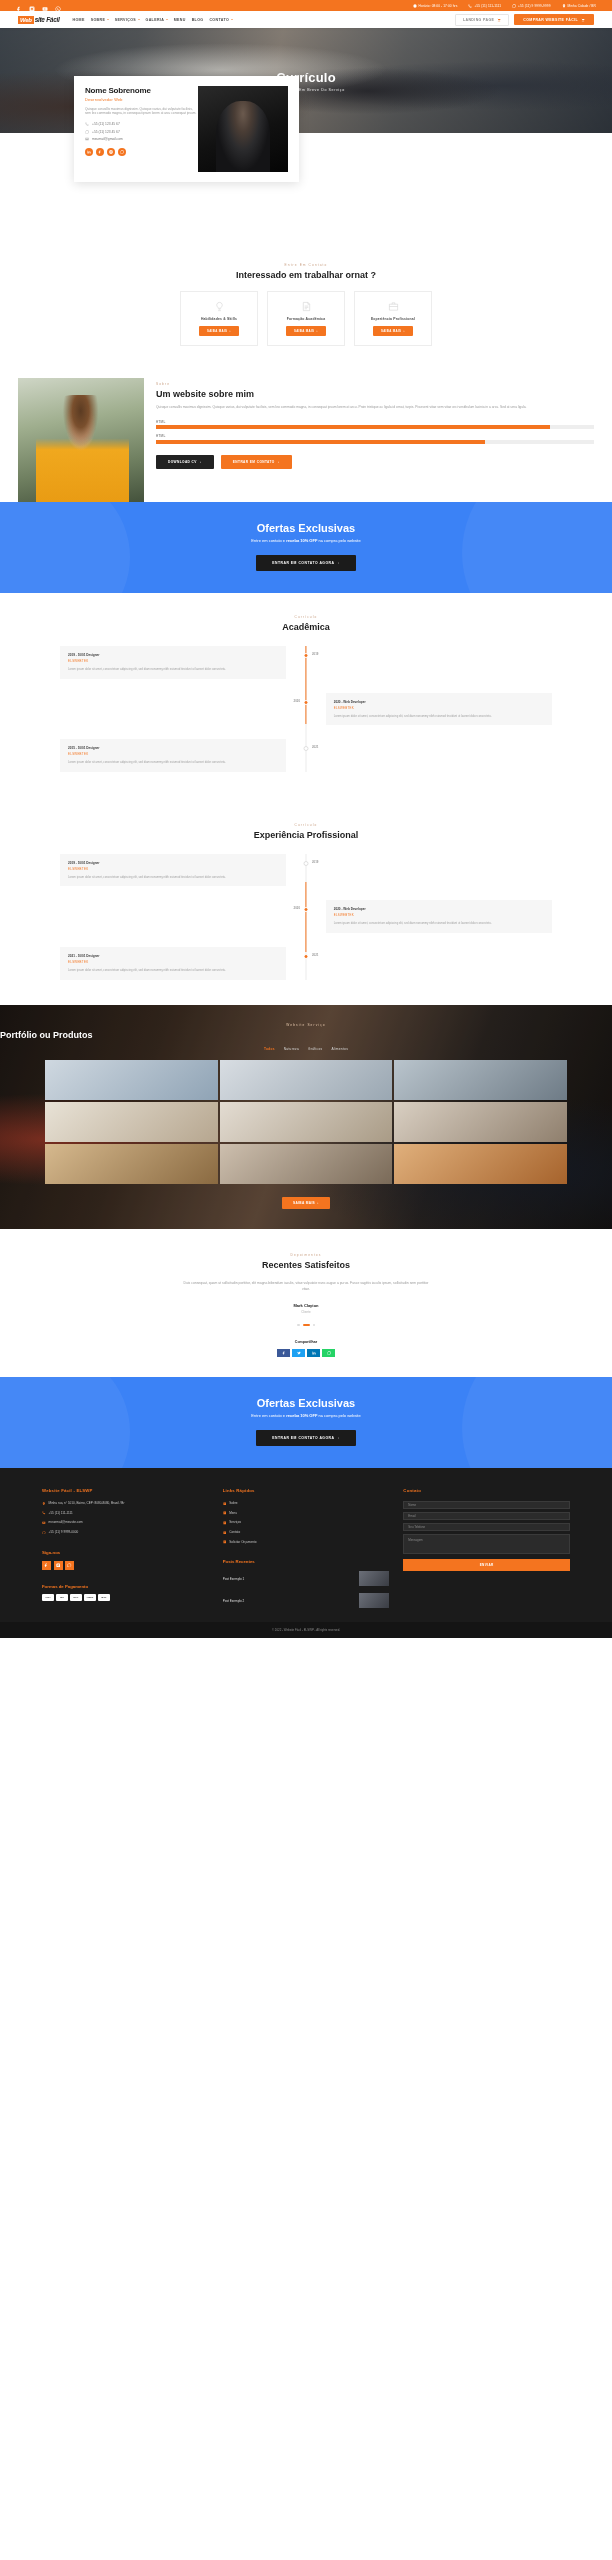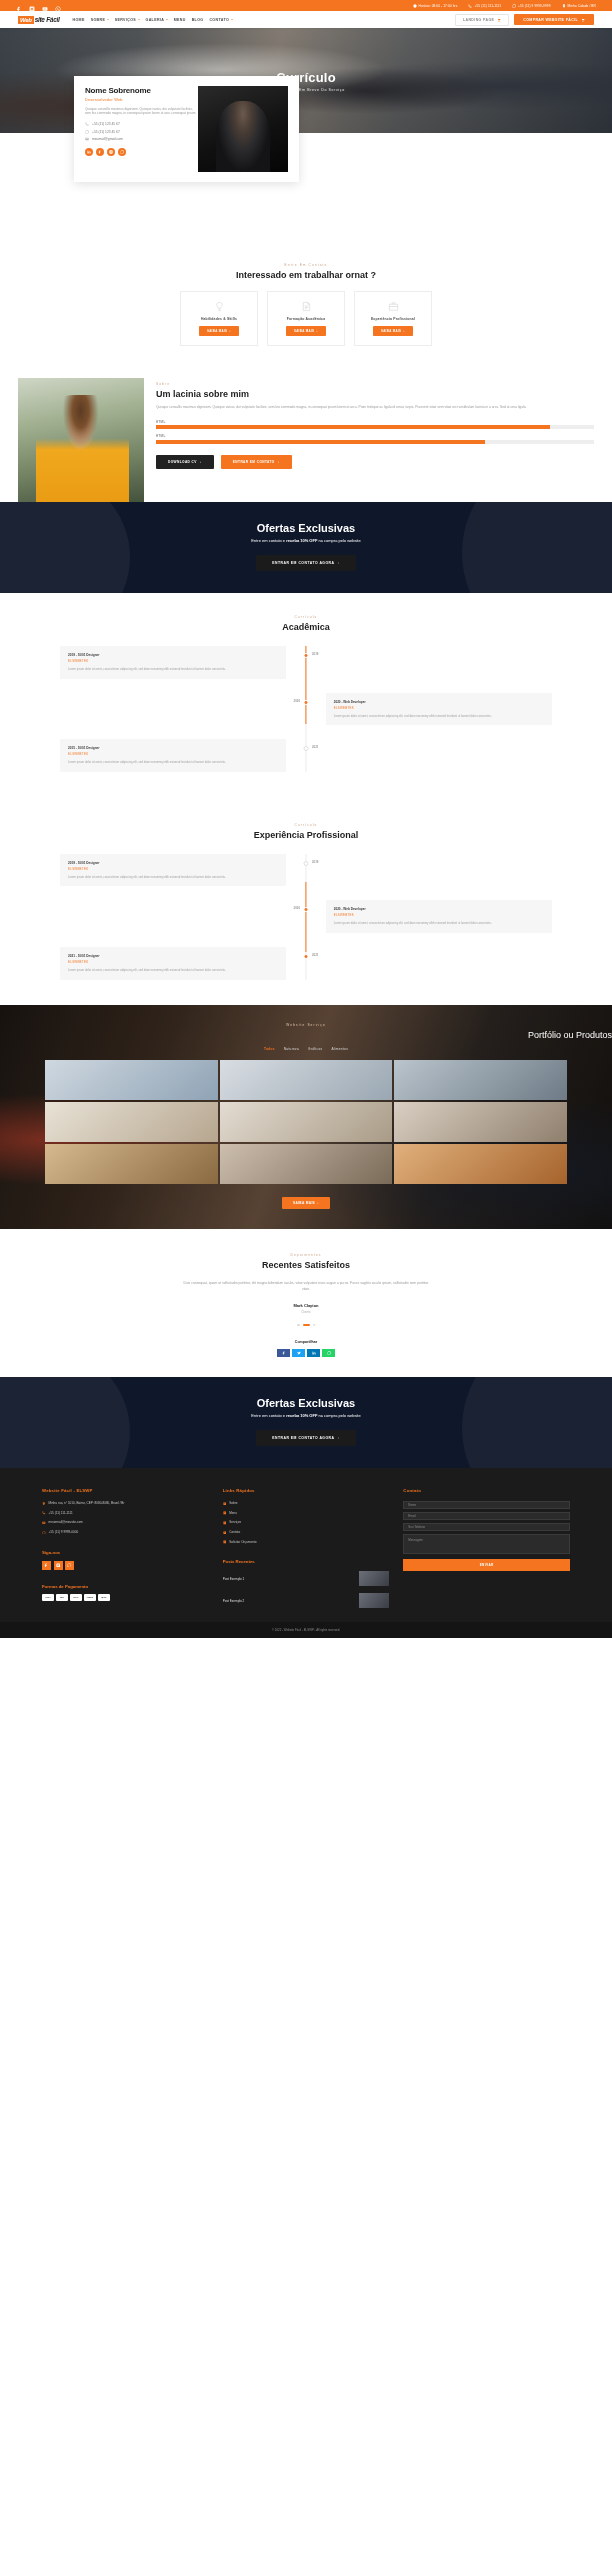--- a/index.html
+++ b/index.html
@@ -149,21 +149,21 @@
     background: #222; color: #fff; font-size: 3.2px; font-weight: 700; letter-spacing: .4px;
     text-transform: uppercase; padding: 5px 12px; display: inline-flex; gap: 3px; align-items: center; border-radius: 1px;
   }
   .btn-orange {
     background: #f4741f; color: #fff; font-size: 3.2px; font-weight: 700; letter-spacing: .4px;
     text-transform: uppercase; padding: 5px 12px; display: inline-flex; gap: 3px; align-items: center; border-radius: 1px;
   }
 
   
   .cta {
-    background: #0f172a; padding: 20px 0 22px; text-align: center; position: relative; overflow: hidden;
+    background: #3b82f6; padding: 20px 0 22px; text-align: center; position: relative; overflow: hidden;
   }
   .cta:before {
     content:""; position: absolute; left: -40px; top: -30px; width: 170px; height: 170px;
     border-radius: 50%; background: rgba(255,255,255,.055);
   }
   .cta:after {
     content:""; position: absolute; right: -50px; bottom: -60px; width: 200px; height: 200px;
     border-radius: 50%; background: rgba(255,255,255,.05);
   }
   .cta-title { font-size: 11px; font-weight: 700; color: #fff; position: relative; z-index: 2; }
@@ -204,21 +204,21 @@
   .portfolio { position: relative; padding: 18px 0 20px; overflow: hidden;
     background: linear-gradient(110deg,#1d1713 0%, #3a2b20 25%, #6b5240 48%, #2c2622 72%, #15120f 100%); }
   .portfolio:before {
     content:""; position:absolute; inset:0;
     background:
       radial-gradient(ellipse at 8% 60%, rgba(190,60,40,.55) 0%, rgba(190,60,40,0) 24%),
       radial-gradient(ellipse at 88% 75%, rgba(20,25,35,.85) 0%, rgba(20,25,35,0) 32%),
       rgba(0,0,0,.18);
   }
   .pf-eyebrow { text-align: center; font-size: 3.2px; color: #e7c9ae; letter-spacing: 1.1px; position: relative; z-index: 2; }
-  .pf-title { text-align: right; font-size: 9px; font-weight: 400; color: #fff; margin-top: 3px; position: relative; z-index: 2; }
+  .pf-title { text-align: left; font-size: 9px; font-weight: 700; color: #fff; margin-top: 3px; position: relative; z-index: 2; }
   .pf-filters { display: flex; gap: 9px; justify-content: center; margin-top: 7px; position: relative; z-index: 2; }
   .pf-filter { font-size: 3.2px; color: #ddd; letter-spacing: .3px; }
   .pf-filter.active { color: #f4741f; font-weight: 700; }
   .pf-grid {
     display: grid; grid-template-columns: repeat(3, 1fr); gap: 2px; margin: 9px 45px 0;
     position: relative; z-index: 2;
   }
   .pf-cell { height: 40px; background: #888; position: relative; overflow: hidden; }
   .pf-btn-wrap { text-align: center; margin-top: 11px; position: relative; z-index: 2; }
 
@@ -437,21 +437,21 @@
         <span class="card3-label">Experiência Profissional</span>
         <span class="btn-mini"><span>Saiba Mais</span> ↓</span>
       </div>
     </div>
   </div>
 
   <div class="resumo">
     <div class="resumo-photo"></div>
     <div class="resumo-right">
       <div class="r-eyebrow">Sobre</div>
-      <div class="r-title">Um lacinia sobre mim</div>
+      <div class="r-title">Um website sobre mim</div>
       <div class="r-desc">Quisque convallis maximus dignissim. Quisque varius, dui vulputate facilisis, sem leo commodo magna, in consequat ipsum lorem at arcu. Proin tristique ac ligula id ornat, turpis. Praesent vitae sem vitae orci vestibulum lacinia in a arcu. Sed at urna ligula.</div>
       <div class="skills">
         <div>
           <div class="skill-label">HTML</div>
           <div class="skill-track">
               <div class="skill-fill" id="skill0" style="width: 90%;"></div>
             </div>
         </div>
         <div>
           <div class="skill-label">HTML</div>

